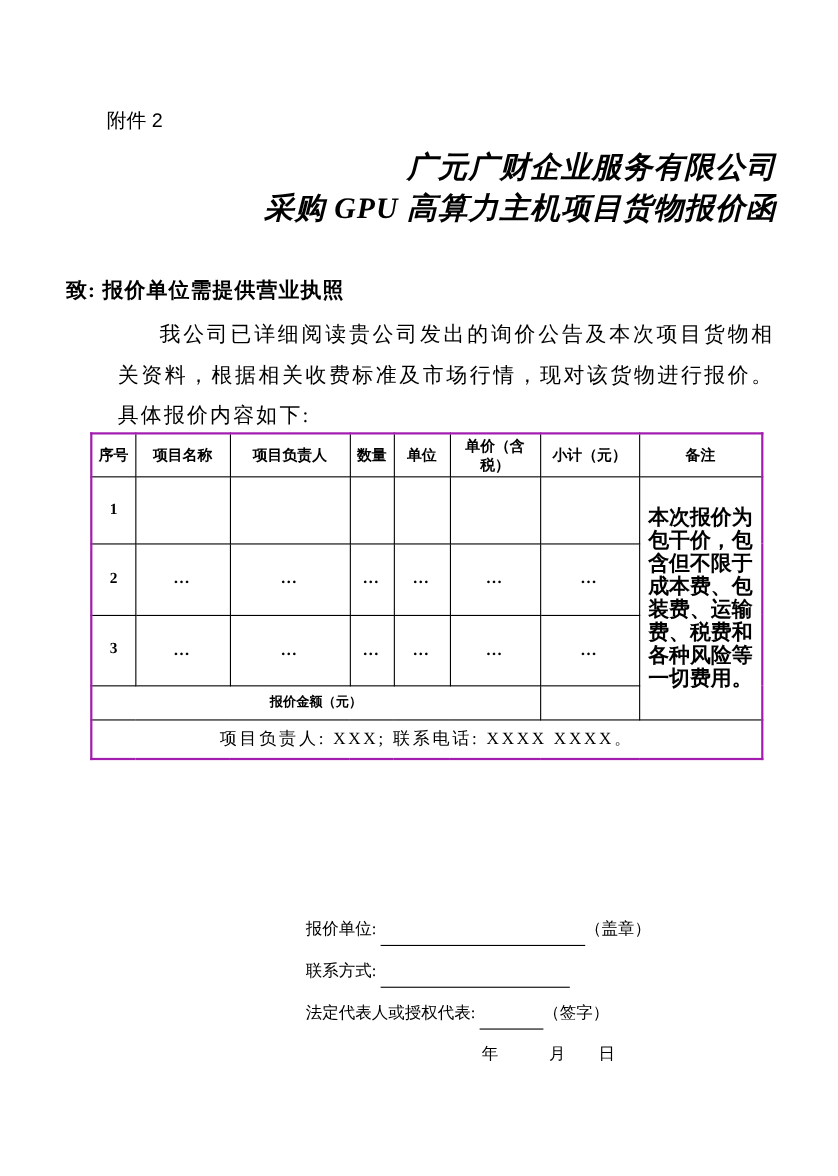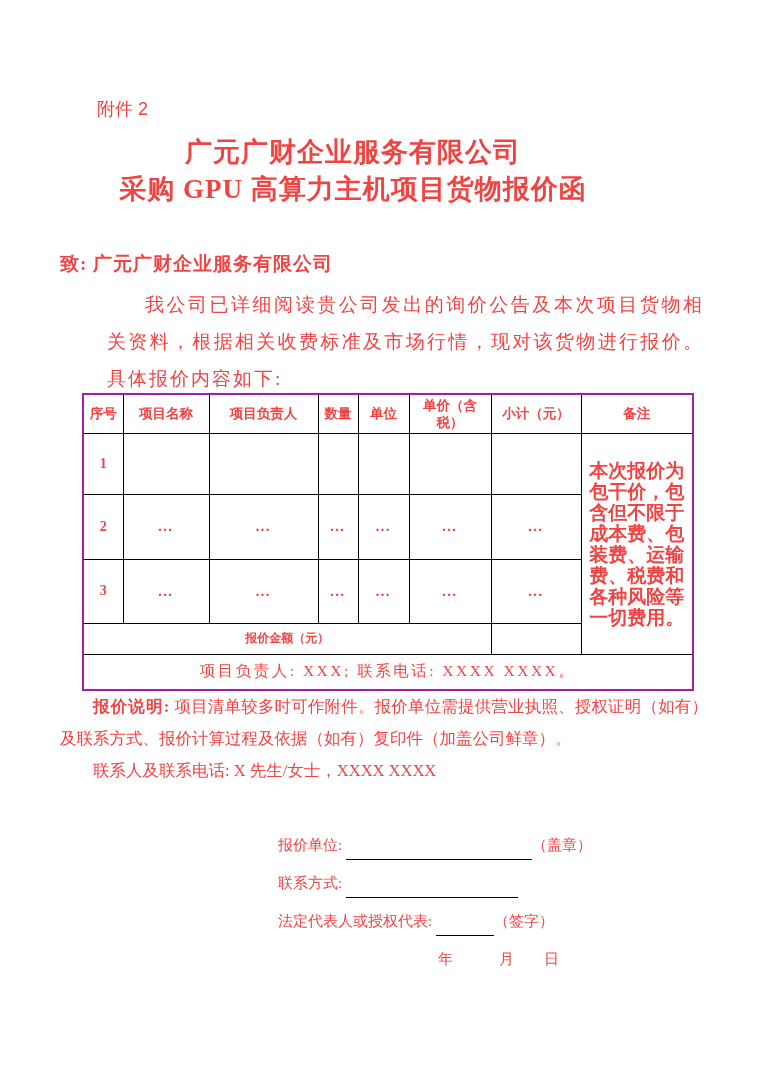--- a/index.html
+++ b/index.html
@@ -2,38 +2,39 @@
 <html><head>
 <meta charset="utf-8">
 <style>
   * { margin: 0; padding: 0; box-sizing: border-box; }
   html, body { background: #ffffff; }
   .page {
     position: relative;
     width: 762px;
     height: 1069px;
     background: #ffffff;
-    color: #ef4444;
+    color: #000000;
     font-family: "Liberation Serif", "DejaVu Serif", serif;
     overflow: hidden;
   }
   .attachment-label {
     position: absolute;
     left: 97px; top: 97px;
     font-size: 18px;
     font-family: "Liberation Sans", "DejaVu Sans", sans-serif;
   }
   .doc-title {
     position: absolute;
     left: 0; right: 56px; top: 134px;
-    text-align: center;
+    text-align: right;
     font-size: 27px;
     font-weight: bold;
     line-height: 37px;
     letter-spacing: 1px;
+    font-style: italic;
   }
   .salutation {
     position: absolute;
     left: 60px; top: 251px;
     font-size: 19px;
     font-weight: bold;
     letter-spacing: 1px;
   }
   .intro {
     position: absolute;
@@ -125,21 +126,21 @@
 
 <div class="page">
 
   <div class="attachment-label">附件 2</div>
 
   <div class="doc-title">
     <div>广元广财企业服务有限公司</div>
     <div>采购 GPU 高算力主机项目货物报价函</div>
   </div>
 
-  <div class="salutation">致: 广元广财企业服务有限公司</div>
+  <div class="salutation">致: 报价单位需提供营业执照</div>
 
   <div class="intro">
     <p>我公司已详细阅读贵公司发出的询价公告及本次项目货物相关资料，根据相关收费标准及市场行情，现对该货物进行报价。具体报价内容如下:</p>
   </div>
 
   <table class="qtable">
     <colgroup>
       <col style="width:40px">
         <col style="width:86px">
         <col style="width:109px">
@@ -191,24 +192,20 @@
     <tr style="height:31px">
       <td class="total-label" colspan="6">报价金额（元）</td>
       <td></td>
     </tr>
     <tr style="height:36px">
       <td class="table-footer-cell" colspan="8">项目负责人: XXX; 联系电话: XXXX XXXX。</td>
     </tr>
   </tbody>
     </table>
 
-  <div class="notes">
-    <p class="lead"><b>报价说明:</b><span> 项目清单较多时可作附件。报价单位需提供营业执照、授权证明（如有）及联系方式、报价计算过程及依据（如有）复印件（加盖公司鲜章）。</span></p>
-    <p class="contact">联系人及联系电话: X 先生/女士，XXXX XXXX</p>
-  </div>
 
   <div class="signature">
     <div class="sig-row">
       <span>报价单位: </span><span class="uline company"></span><span>（盖章）</span>
     </div>
     <div class="sig-row">
       <span>联系方式: </span><span class="uline contact"></span>
     </div>
     <div class="sig-row">
       <span>法定代表人或授权代表: </span><span class="uline rep"></span><span>（签字）</span>

